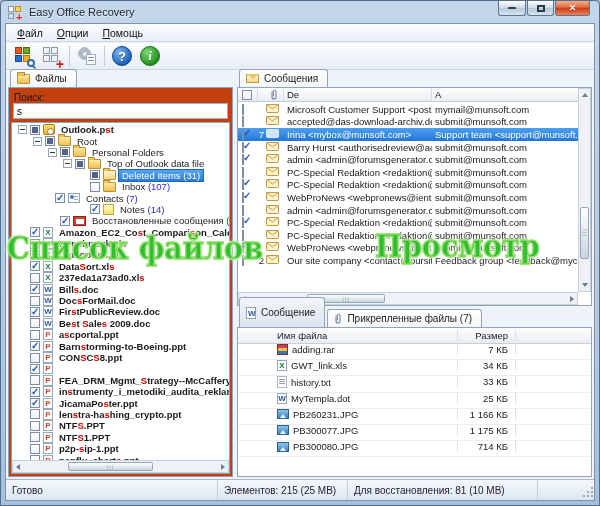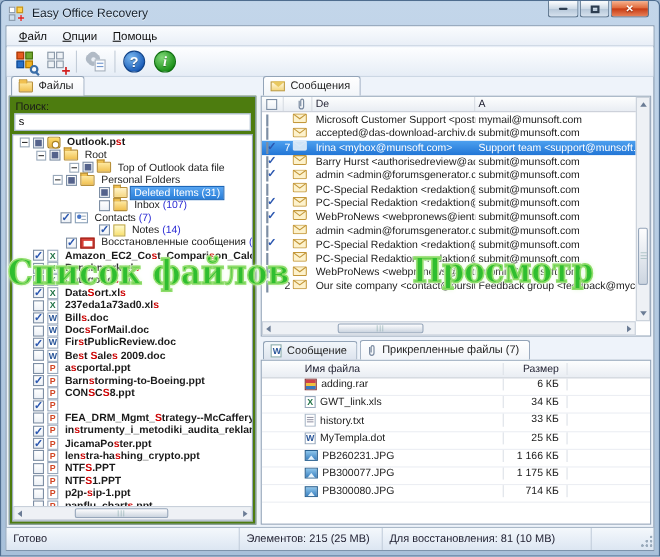--- a/index.html
+++ b/index.html
@@ -52,36 +52,36 @@
   .ic-gear .wheel{position:absolute;left:1px;top:1px;width:11px;height:11px;border-radius:50%;background:#9aa6b4;
      box-shadow:0 -2px 0 -1px #9aa6b4,0 2px 0 -1px #9aa6b4,-2px 0 0 -1px #9aa6b4,2px 0 0 -1px #9aa6b4;}
   .ic-gear .hole{position:absolute;left:4.5px;top:4.5px;width:4px;height:4px;border-radius:50%;background:#e8edf4;}
   .ic-gear .list{position:absolute;right:0;bottom:0;width:10px;height:11px;background:#fff;border:1px solid #8a98a8;}
   .ic-gear .list::before{content:"";position:absolute;left:1px;top:2px;width:6px;height:1px;background:#4878c0;box-shadow:0 3px 0 #4878c0;}
   .ic-round{width:20px;height:20px;border-radius:50%;color:#fff;font-weight:bold;display:flex;align-items:center;justify-content:center;font-size:13px;text-shadow:0 1px 1px rgba(0,0,0,.4);}
   .ic-help{background:radial-gradient(circle at 35% 30%,#7ab8f0,#1a5cb8 75%);border:1px solid #124488;}
   .ic-info{background:radial-gradient(circle at 35% 30%,#80d878,#1a9018 75%);border:1px solid #0f6e10;font-family:"Liberation Serif",serif;font-style:italic;}
   
   .tabstrip{position:absolute;height:18px;display:flex;align-items:flex-end;}
-  .tab{height:17px;display:flex;align-items:center;padding:0 9px 0 6px;border:1px solid #93a4b8;border-bottom:none;
+  .tab{height:30px;display:flex;align-items:center;padding:0 9px 0 6px;border:1px solid #93a4b8;border-bottom:none;
        border-radius:3px 3px 0 0;background:linear-gradient(#f2f6fa,#dde4ee);margin-right:2px;font-size:10px;color:#222;position:relative;}
   .tab.active{height:18px;background:linear-gradient(#ffffff,#f2f5f9);z-index:3;}
   .tab .ticn{margin-right:5px;}
   
   .ic-folder-sm{width:13px;height:10px;position:relative;background:linear-gradient(#ffe9a0,#f0c050);border:1px solid #b8903a;border-radius:1px;}
   .ic-folder-sm::before{content:"";position:absolute;left:-1px;top:-3px;width:6px;height:3px;background:#f0c050;border:1px solid #b8903a;border-bottom:none;border-radius:1px 1px 0 0;}
   .ic-env-sm{width:13px;height:9px;position:relative;background:linear-gradient(#fff8e0,#f5d880);border:1px solid #bf9b3d;}
   .ic-env-sm::before{content:"";position:absolute;left:0;top:-1px;border-left:6px solid transparent;border-right:6px solid transparent;border-top:5px solid #e8c860;}
   .ic-doc-sm{width:10px;height:12px;background:#fff;border:1px solid #8aa;position:relative;}
   .ic-doc-sm::before{content:"W";position:absolute;left:1px;top:1px;font-size:8px;font-weight:bold;color:#2b579a;}
   .ic-clip{display:inline-block;}
   
   #left-panel{position:absolute;left:2px;top:45px;width:225px;bottom:23px;}
   #left-tabs{left:2px;top:0;}
-  #left-body{position:absolute;left:0;top:18px;right:0;bottom:0;border:1px solid #93a4b8;background:#4d7c0f;}
+  #left-body{position:absolute;left:0;top:18px;right:0;bottom:0;border:1px solid #93a4b8;background:#c2410c;}
   #search-label{position:absolute;left:5px;top:4px;font-size:10px;}
   #search-input{position:absolute;left:4px;top:15px;width:215px;height:16px;border:1px solid #9db1c5;font-family:"Liberation Sans",sans-serif;font-size:10px;padding:1px 3px;background:#fff;}
   #tree-box{position:absolute;left:2px;top:34px;right:2px;bottom:2px;background:#fff;border:1px solid #93a4b8;overflow:hidden;}
   #tree{position:absolute;left:0;top:1px;right:0;bottom:13px;overflow:hidden;}
   .t-row{display:flex;align-items:center;height:11.4px;white-space:nowrap;font-size:9.5px;}
   .exp{width:9px;height:9px;border:1px solid #98a8ba;background:#fff;position:relative;flex:none;margin-right:3px;}
   .exp::after{content:"";position:absolute;left:1px;right:1px;top:3px;height:1px;background:#333;}
   .exp-slot{width:12px;flex:none;}
   .cb{width:10px;height:10px;border:1px solid #7d8ea4;background:linear-gradient(#fff,#edf1f6);flex:none;margin-right:3px;position:relative;}
   .cb.partial::after{content:"";position:absolute;left:1px;top:1px;right:1px;bottom:1px;background:#55638c;}
@@ -237,31 +237,31 @@
                 <span class="cb partial"></span>
                 <span class="nicon ic-pst"></span>
                 <span class="tlabel bold">Outlook.p<span class="hl">s</span>t</span>
               </div>
               <div class="t-row" style="padding-left: 21px;">
                 <span class="exp"></span>
                 <span class="cb partial"></span>
                 <span class="nicon ic-folder"></span>
                 <span class="tlabel">Root</span>
               </div>
+              <div class="t-row" style="padding-left: 36px;">
+                <span class="exp"></span>
+                <span class="cb partial"></span>
+                <span class="nicon ic-folder"></span>
+                <span class="tlabel">Personal Folders</span>
+              </div>
               <div class="t-row" style="padding-left: 51px;">
                 <span class="exp"></span>
                 <span class="cb partial"></span>
                 <span class="nicon ic-folder"></span>
                 <span class="tlabel">Top of Outlook data file</span>
-              </div>
-              <div class="t-row" style="padding-left: 36px;">
-                <span class="exp"></span>
-                <span class="cb partial"></span>
-                <span class="nicon ic-folder"></span>
-                <span class="tlabel">Personal Folders</span>
               </div>
               <div class="t-row sel" style="padding-left: 66px;">
                 <span class="exp-slot"></span>
                 <span class="cb partial"></span>
                 <span class="nicon ic-folder open"></span>
                 <span class="tlabel">Deleted Items <span class="count">(31)</span></span>
               </div>
               <div class="t-row" style="padding-left: 66px;">
                 <span class="exp-slot"></span>
                 <span class="cb unchecked"></span>
@@ -597,21 +597,21 @@
           <div class="f-name">Имя файла</div>
           <div class="f-size">Размер</div>
           <div style="flex:1;"></div>
         </div>
         <div id="att-rows">
             <div class="f-row">
               <div class="f-name">
                 <span class="ic-rar"></span>
                 <span>adding.rar</span>
               </div>
-              <div class="f-size">6 КБ</div>
+              <div class="f-size">7 КБ</div>
               <div style="flex:1;"></div>
             </div>
             <div class="f-row">
               <div class="f-name">
                 <span class="ic-file xls">X</span>
                 <span>GWT_link.xls</span>
               </div>
               <div class="f-size">34 КБ</div>
               <div style="flex:1;"></div>
             </div>

